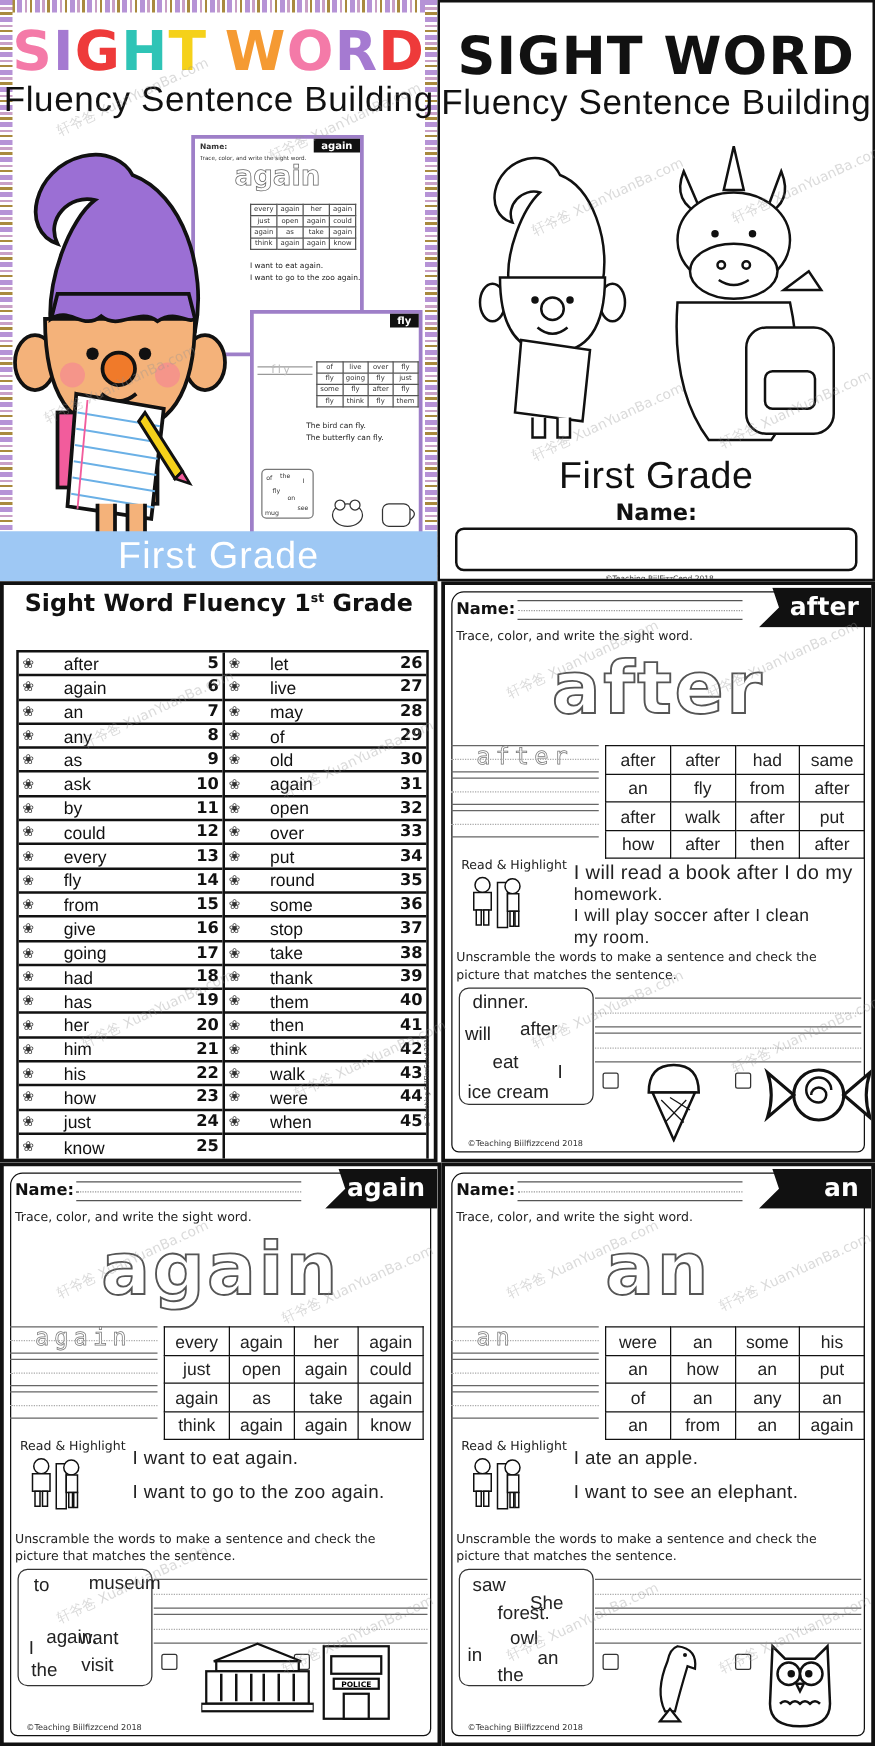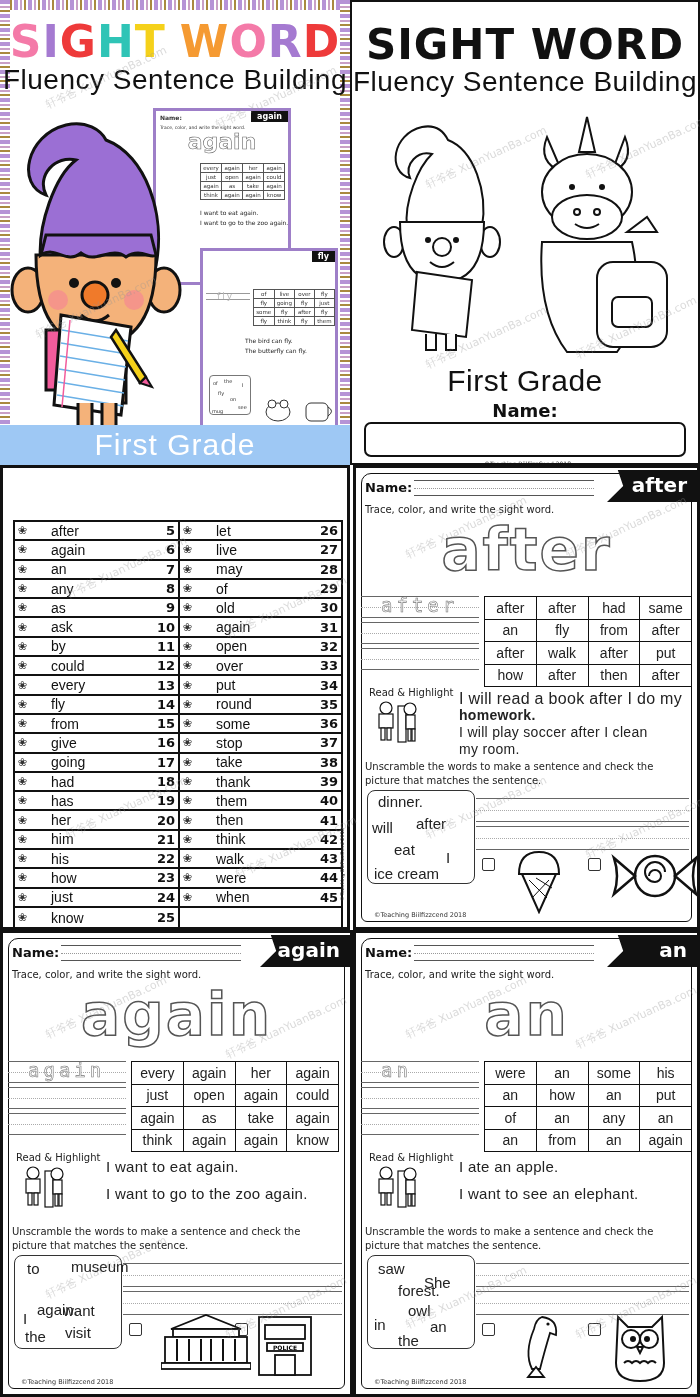--- a/index.html
+++ b/index.html
@@ -248,20 +248,21 @@
     <path d="M68 112 Q80 120 92 112" fill="none" stroke="#111" stroke-width="2"></path>
   </svg>
 
   <div class="subtitle-thin" style="top:362px; font-size:30px">First Grade</div>
   <div style="position:absolute;left:0;right:0;top:398px;text-align:center;font:bold 18px 'DejaVu Sans',sans-serif">Name:</div>
   <div class="name-box"></div>
   <div class="copyright" style="left:132px; top:458px;">©Teaching BiilFizzCend 2018</div>
 </section>
 
 <section class="panel" id="toc">
+  <div class="toc-title"><span>Sight Word Fluency 1</span><sup>st</sup><span> Grade</span></div>
   <div class="toc-grid">
     <div class="toc-col" id="toc-left">
         <div class="toc-row">
           <span class="candy">❀</span>
           <span class="word">after</span>
           <span class="page">5</span>
         </div>
         <div class="toc-row">
           <span class="candy">❀</span>
           <span class="word">again</span>
@@ -521,21 +522,21 @@
         <rect x="13" y="28" width="4" height="12"></rect>
       <rect x="24" y="6" width="8" height="36"></rect>
         <circle cx="36" cy="9" r="6"></circle>
         <rect x="32" y="15" width="9" height="14"></rect>
         <rect x="34" y="29" width="3" height="12"></rect>
         <rect x="38" y="29" width="3" height="12"></rect>
     </g>
   </svg>
   <div class="rh-sentences">
       <div class="rh-sent" style="top: 222px; font-size: 16px;">I will read a book after I do my</div>
-      <div class="rh-sent" style="top: 239px; font-size: 14px; font-weight: bold;">homework.</div>
+      <div class="rh-sent" style="top: 239px; font-size: 14px;">homework.</div>
       <div class="rh-sent" style="top: 256px; font-size: 14px;">I will play soccer after I clean</div>
       <div class="rh-sent" style="top: 273px; font-size: 14px;">my room.</div>
     </div>
   <div class="unscr">Unscramble the words to make a sentence and check the picture that matches the sentence.</div>
   <div class="word-box">
       <span style="left: 10px; top: 2px;">dinner.</span>
       <span style="left: 4px; top: 28px;">will</span>
       <span style="left: 48px; top: 24px;">after</span>
       <span style="left: 26px; top: 50px;">eat</span>
       <span style="left: 78px; top: 58px;">I</span>

